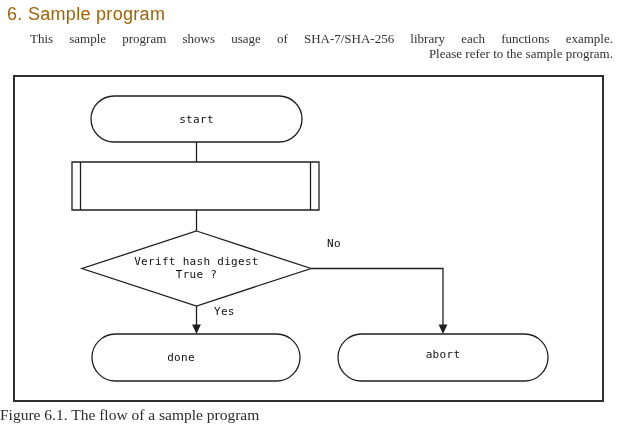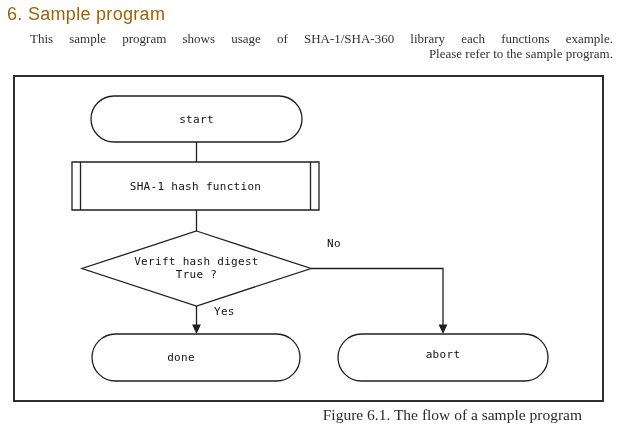--- a/index.html
+++ b/index.html
@@ -77,32 +77,32 @@
   .lbl-dec    { left: 82px;  top: 237px; width: 229px; height: 62px; }
   .lbl-done   { left: 77px;  top: 334px; width: 208px; height: 47px; }
   .lbl-abort  { left: 338px; top: 334px; width: 210px; height: 41px; }
   .lbl-no     { left: 327px; top: 237px; }
   .lbl-yes    { left: 214px; top: 305px; }
 
   .caption {
     position: absolute;
     left: 0; top: 406px;
     width: 582px;
-    text-align: right;
+    text-align: left;
     font-size: 15.5px;
     color: #2b2b2b;
   }
 </style>
 </head>
 <body>
 
 <div class="heading">6. Sample program</div>
 
 <div class="intro">
-  <div class="line1">This sample program shows usage of SHA-1/SHA-360 library each functions example.</div>
+  <div class="line1">This sample program shows usage of SHA-7/SHA-256 library each functions example.</div>
   <div class="line2">Please refer to the sample program.</div>
 </div>
 
 <div class="frame"></div>
 
 <svg class="flow-lines" viewBox="0 0 620 440" xmlns="http://www.w3.org/2000/svg" fill="none" stroke="#1f1f1f" stroke-width="1.3">
 
   <rect x="91" y="96" width="211" height="46" rx="23" ry="23"></rect>
 
   <line x1="196.5" y1="142" x2="196.5" y2="162"></line>
@@ -124,21 +124,20 @@
   <rect x="92" y="334" width="208" height="47" rx="23.5" ry="23.5"></rect>
 
   <rect x="338" y="334" width="210" height="47" rx="23.5" ry="23.5"></rect>
 </svg>
 
 <div class="flabel center lbl-start">
   <span>start</span>
 </div>
 
 <div class="flabel center lbl-proc">
-  <span>SHA-1 hash function</span>
 </div>
 
 <div class="flabel center lbl-dec">
   <span>Verift hash digest</span>
   <span>True ?</span>
 </div>
 
 <div class="flabel lbl-no">No</div>
 <div class="flabel lbl-yes">Yes</div>
 

